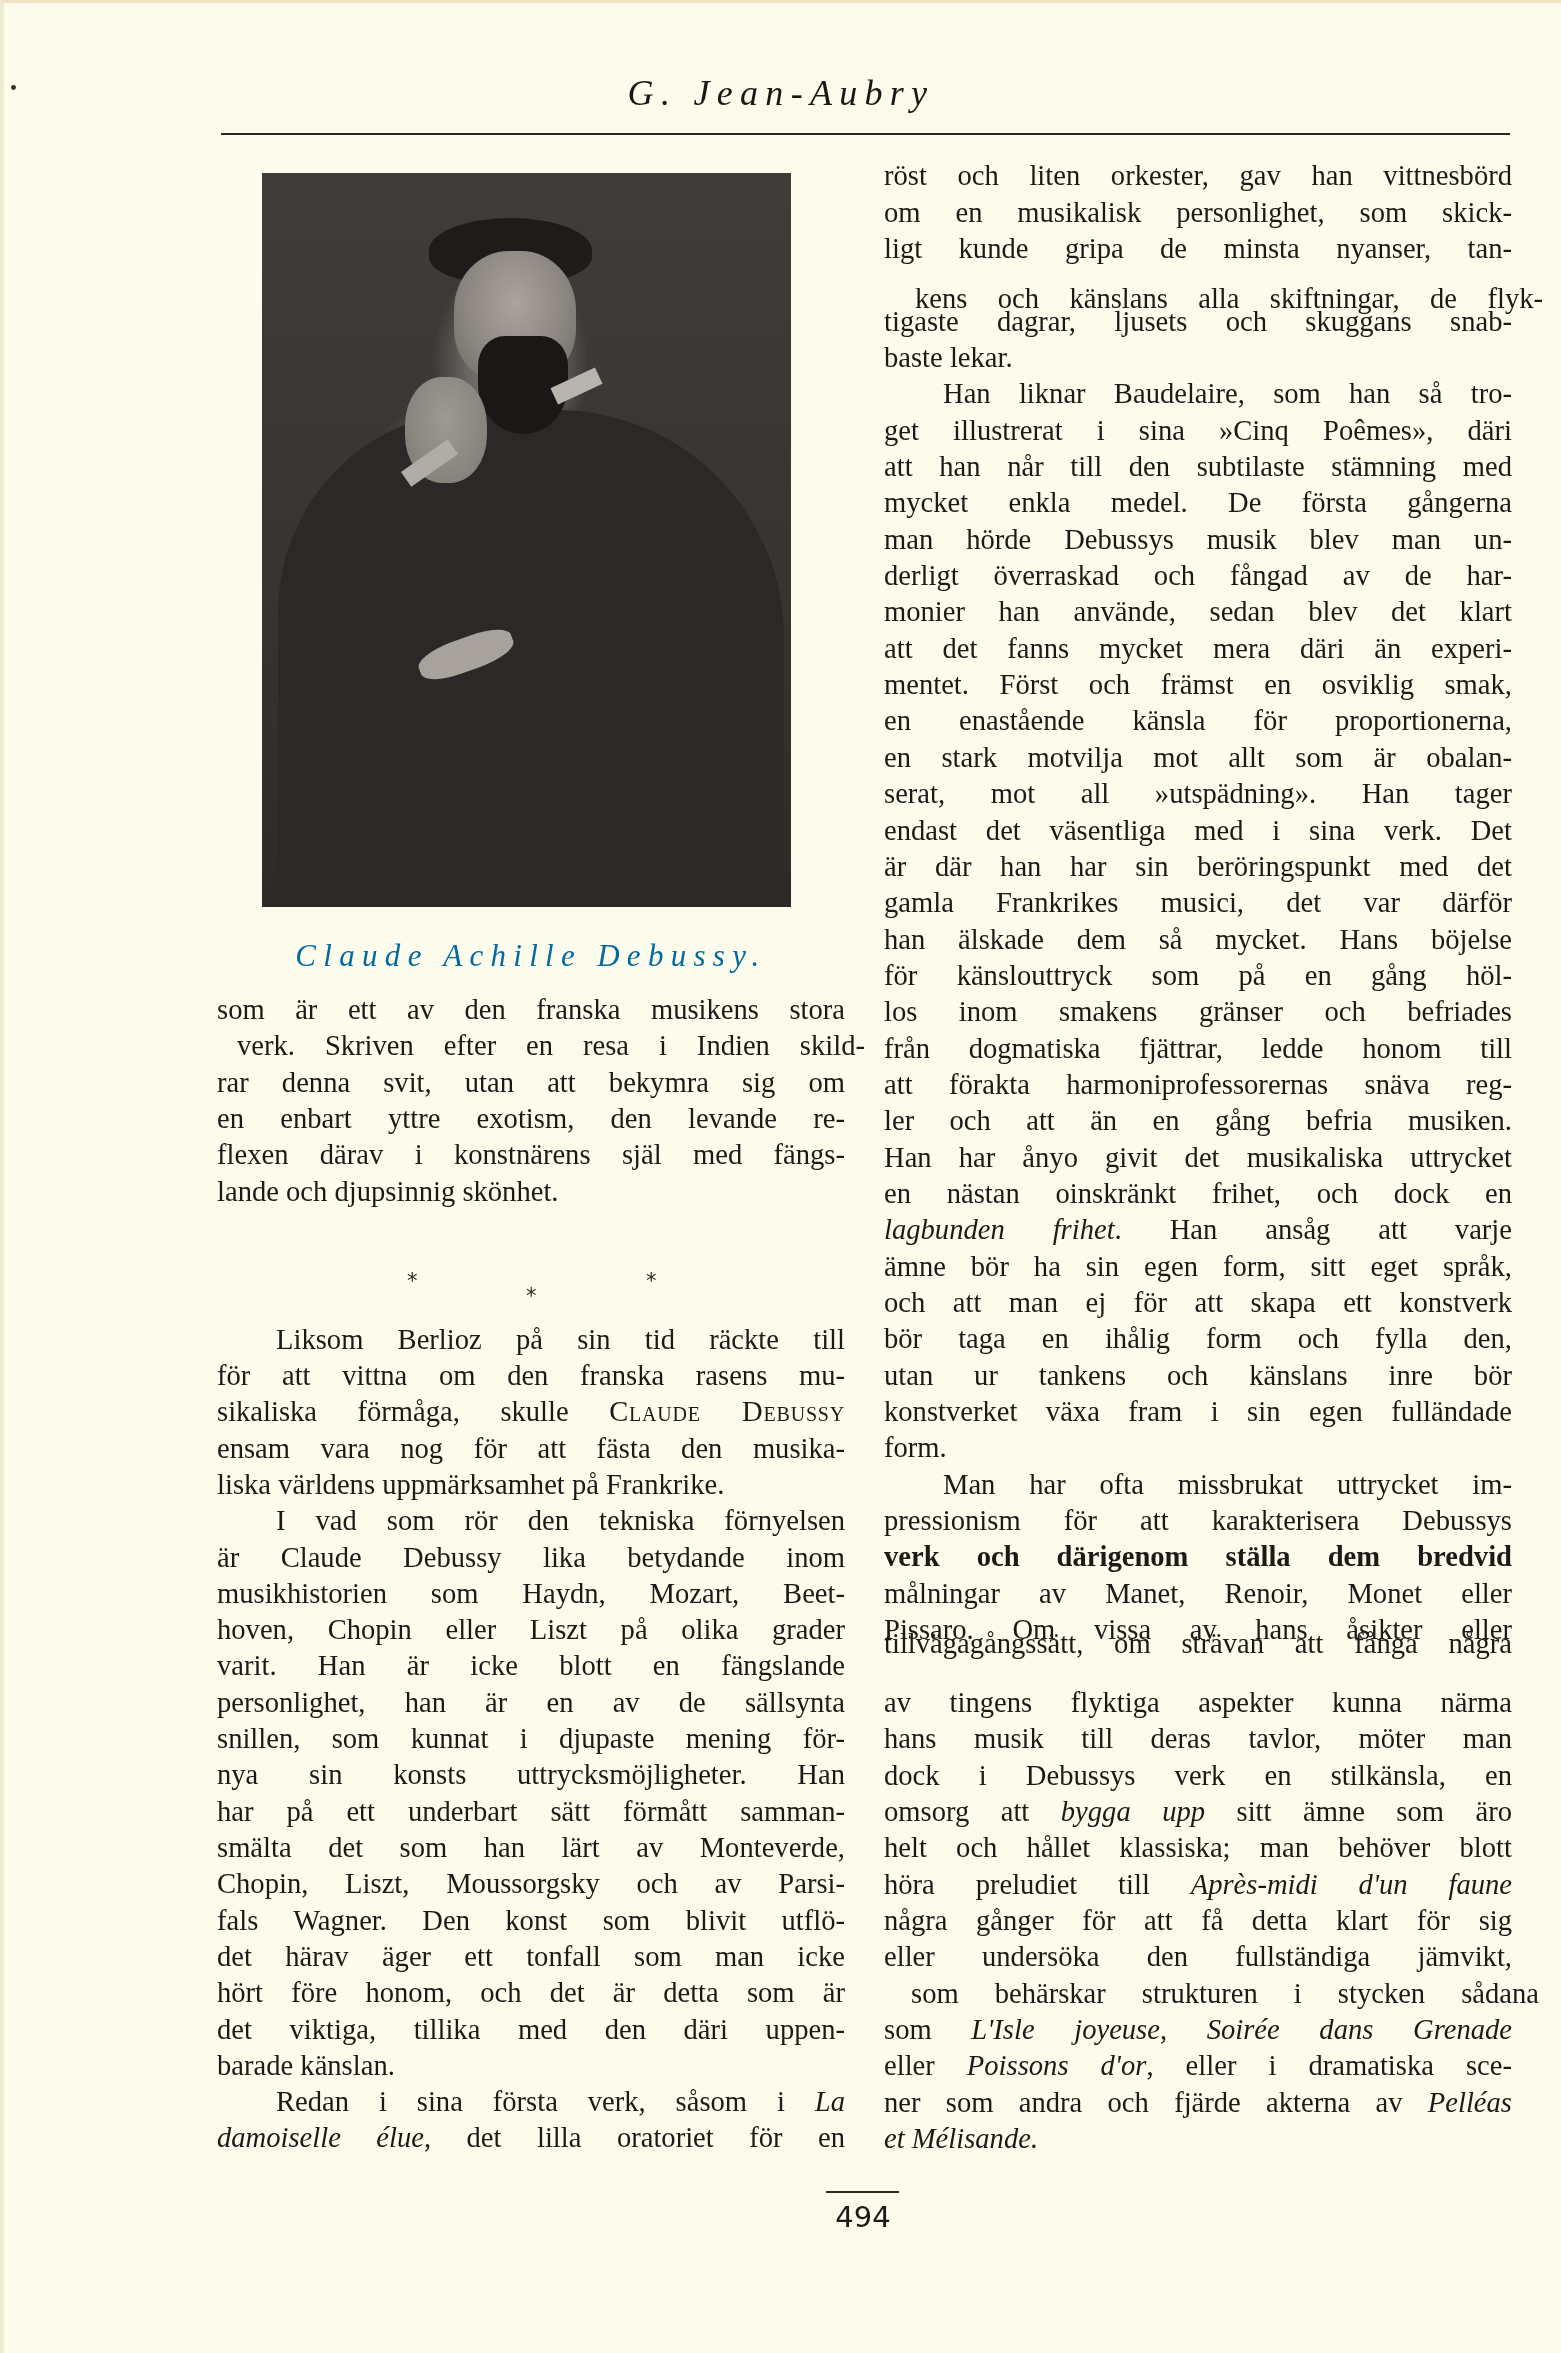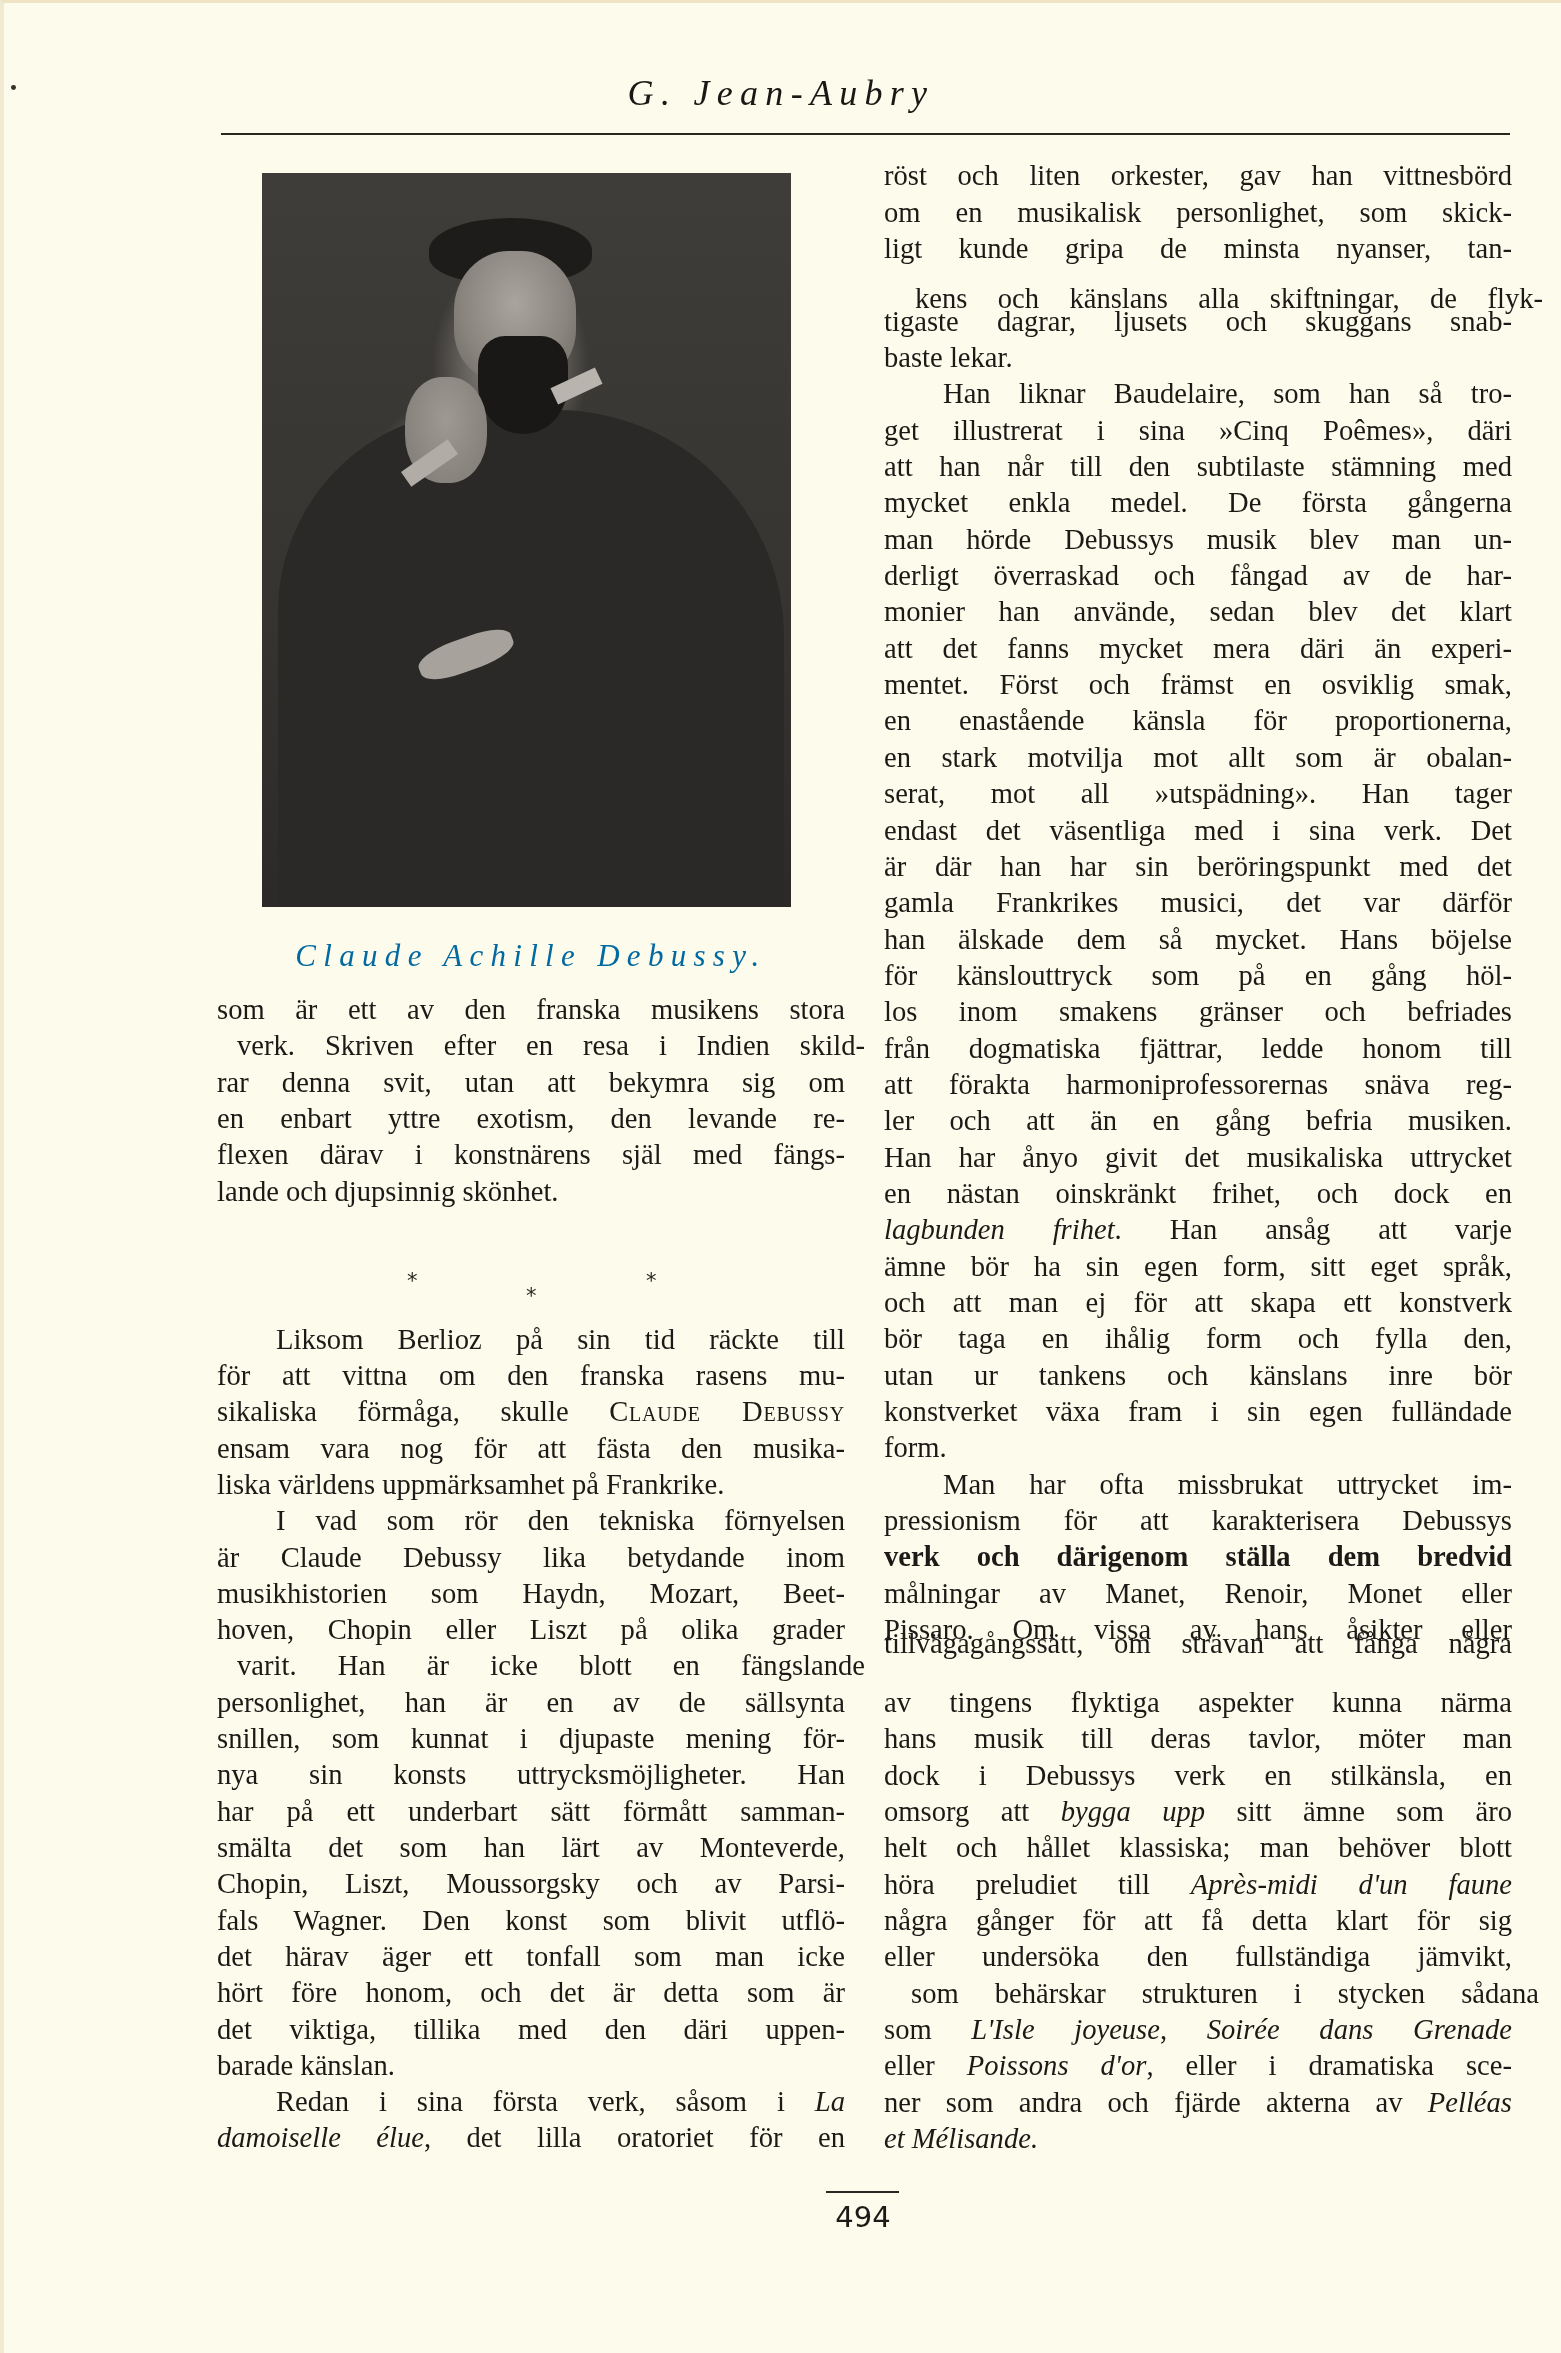--- a/index.html
+++ b/index.html
@@ -147,21 +147,21 @@
     <div class="line last" style="top: 1174px;"><span>lande och djupsinnig skönhet.</span></div>
     <div class="line indent" style="top: 1322px;"><span>Liksom Berlioz på sin tid räckte till</span></div>
     <div class="line" style="top: 1358px;"><span>för att vittna om den franska rasens mu-</span></div>
     <div class="line" style="top: 1394px;"><span>sikaliska förmåga, skulle </span><span class="sc">Claude Debussy</span></div>
     <div class="line" style="top: 1431px;"><span>ensam vara nog för att fästa den musika-</span></div>
     <div class="line last" style="top: 1467px;"><span>liska världens uppmärksamhet på Frankrike.</span></div>
     <div class="line indent" style="top: 1503px;"><span>I vad som rör den tekniska förnyelsen</span></div>
     <div class="line" style="top: 1540px;"><span>är Claude Debussy lika betydande inom</span></div>
     <div class="line" style="top: 1576px;"><span>musikhistorien som Haydn, Mozart, Beet-</span></div>
     <div class="line" style="top: 1612px;"><span>hoven, Chopin eller Liszt på olika grader</span></div>
-    <div class="line" style="top: 1648px; margin-left: 20px;"><span>varit.  Han är icke blott en fängslande</span></div>
+    <div class="line" style="top: 1648px;"><span>varit.  Han är icke blott en fängslande</span></div>
     <div class="line" style="top: 1685px;"><span>personlighet, han är en av de sällsynta</span></div>
     <div class="line" style="top: 1721px;"><span>snillen, som kunnat i djupaste mening för-</span></div>
     <div class="line" style="top: 1757px;"><span>nya sin konsts uttrycksmöjligheter.  Han</span></div>
     <div class="line" style="top: 1794px;"><span>har på ett underbart sätt förmått samman-</span></div>
     <div class="line" style="top: 1830px;"><span>smälta det som han lärt av Monteverde,</span></div>
     <div class="line" style="top: 1866px;"><span>Chopin, Liszt, Moussorgsky och av Parsi-</span></div>
     <div class="line" style="top: 1903px;"><span>fals Wagner.  Den konst som blivit utflö-</span></div>
     <div class="line" style="top: 1939px;"><span>det härav äger ett tonfall som man icke</span></div>
     <div class="line" style="top: 1975px;"><span>hört före honom, och det är detta som är</span></div>
     <div class="line" style="top: 2012px;"><span>det viktiga, tillika med den däri uppen-</span></div>

